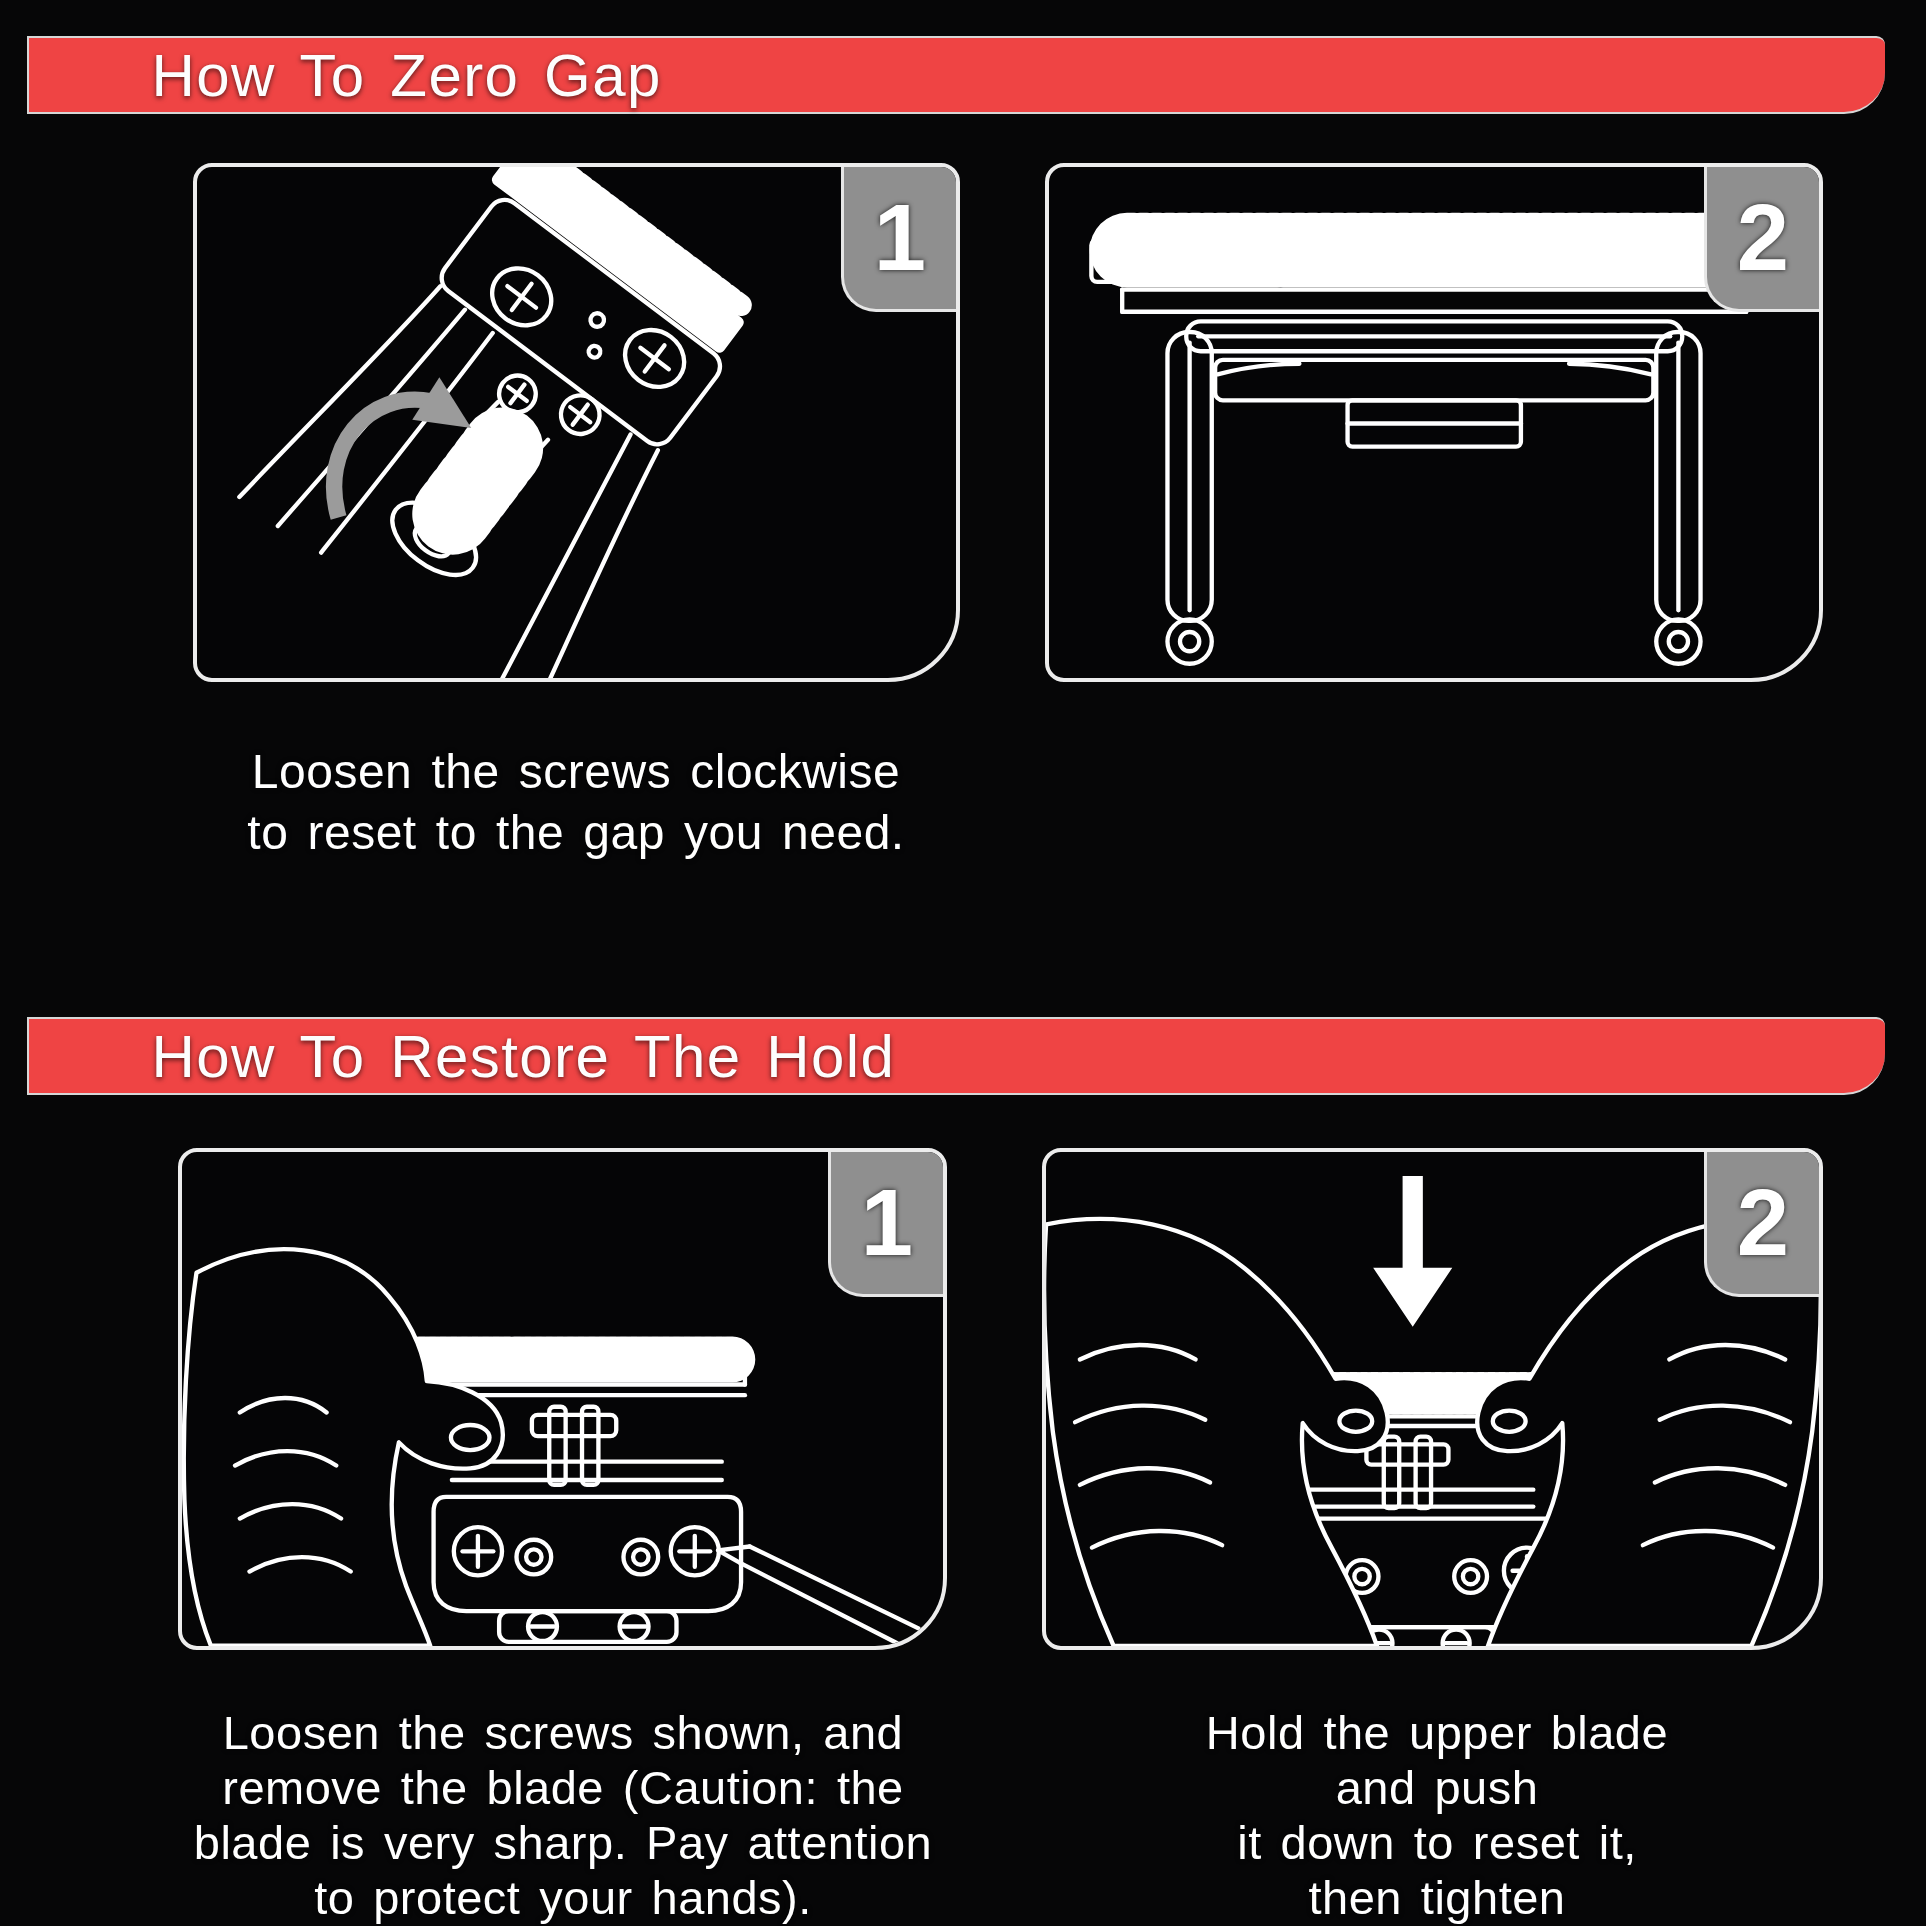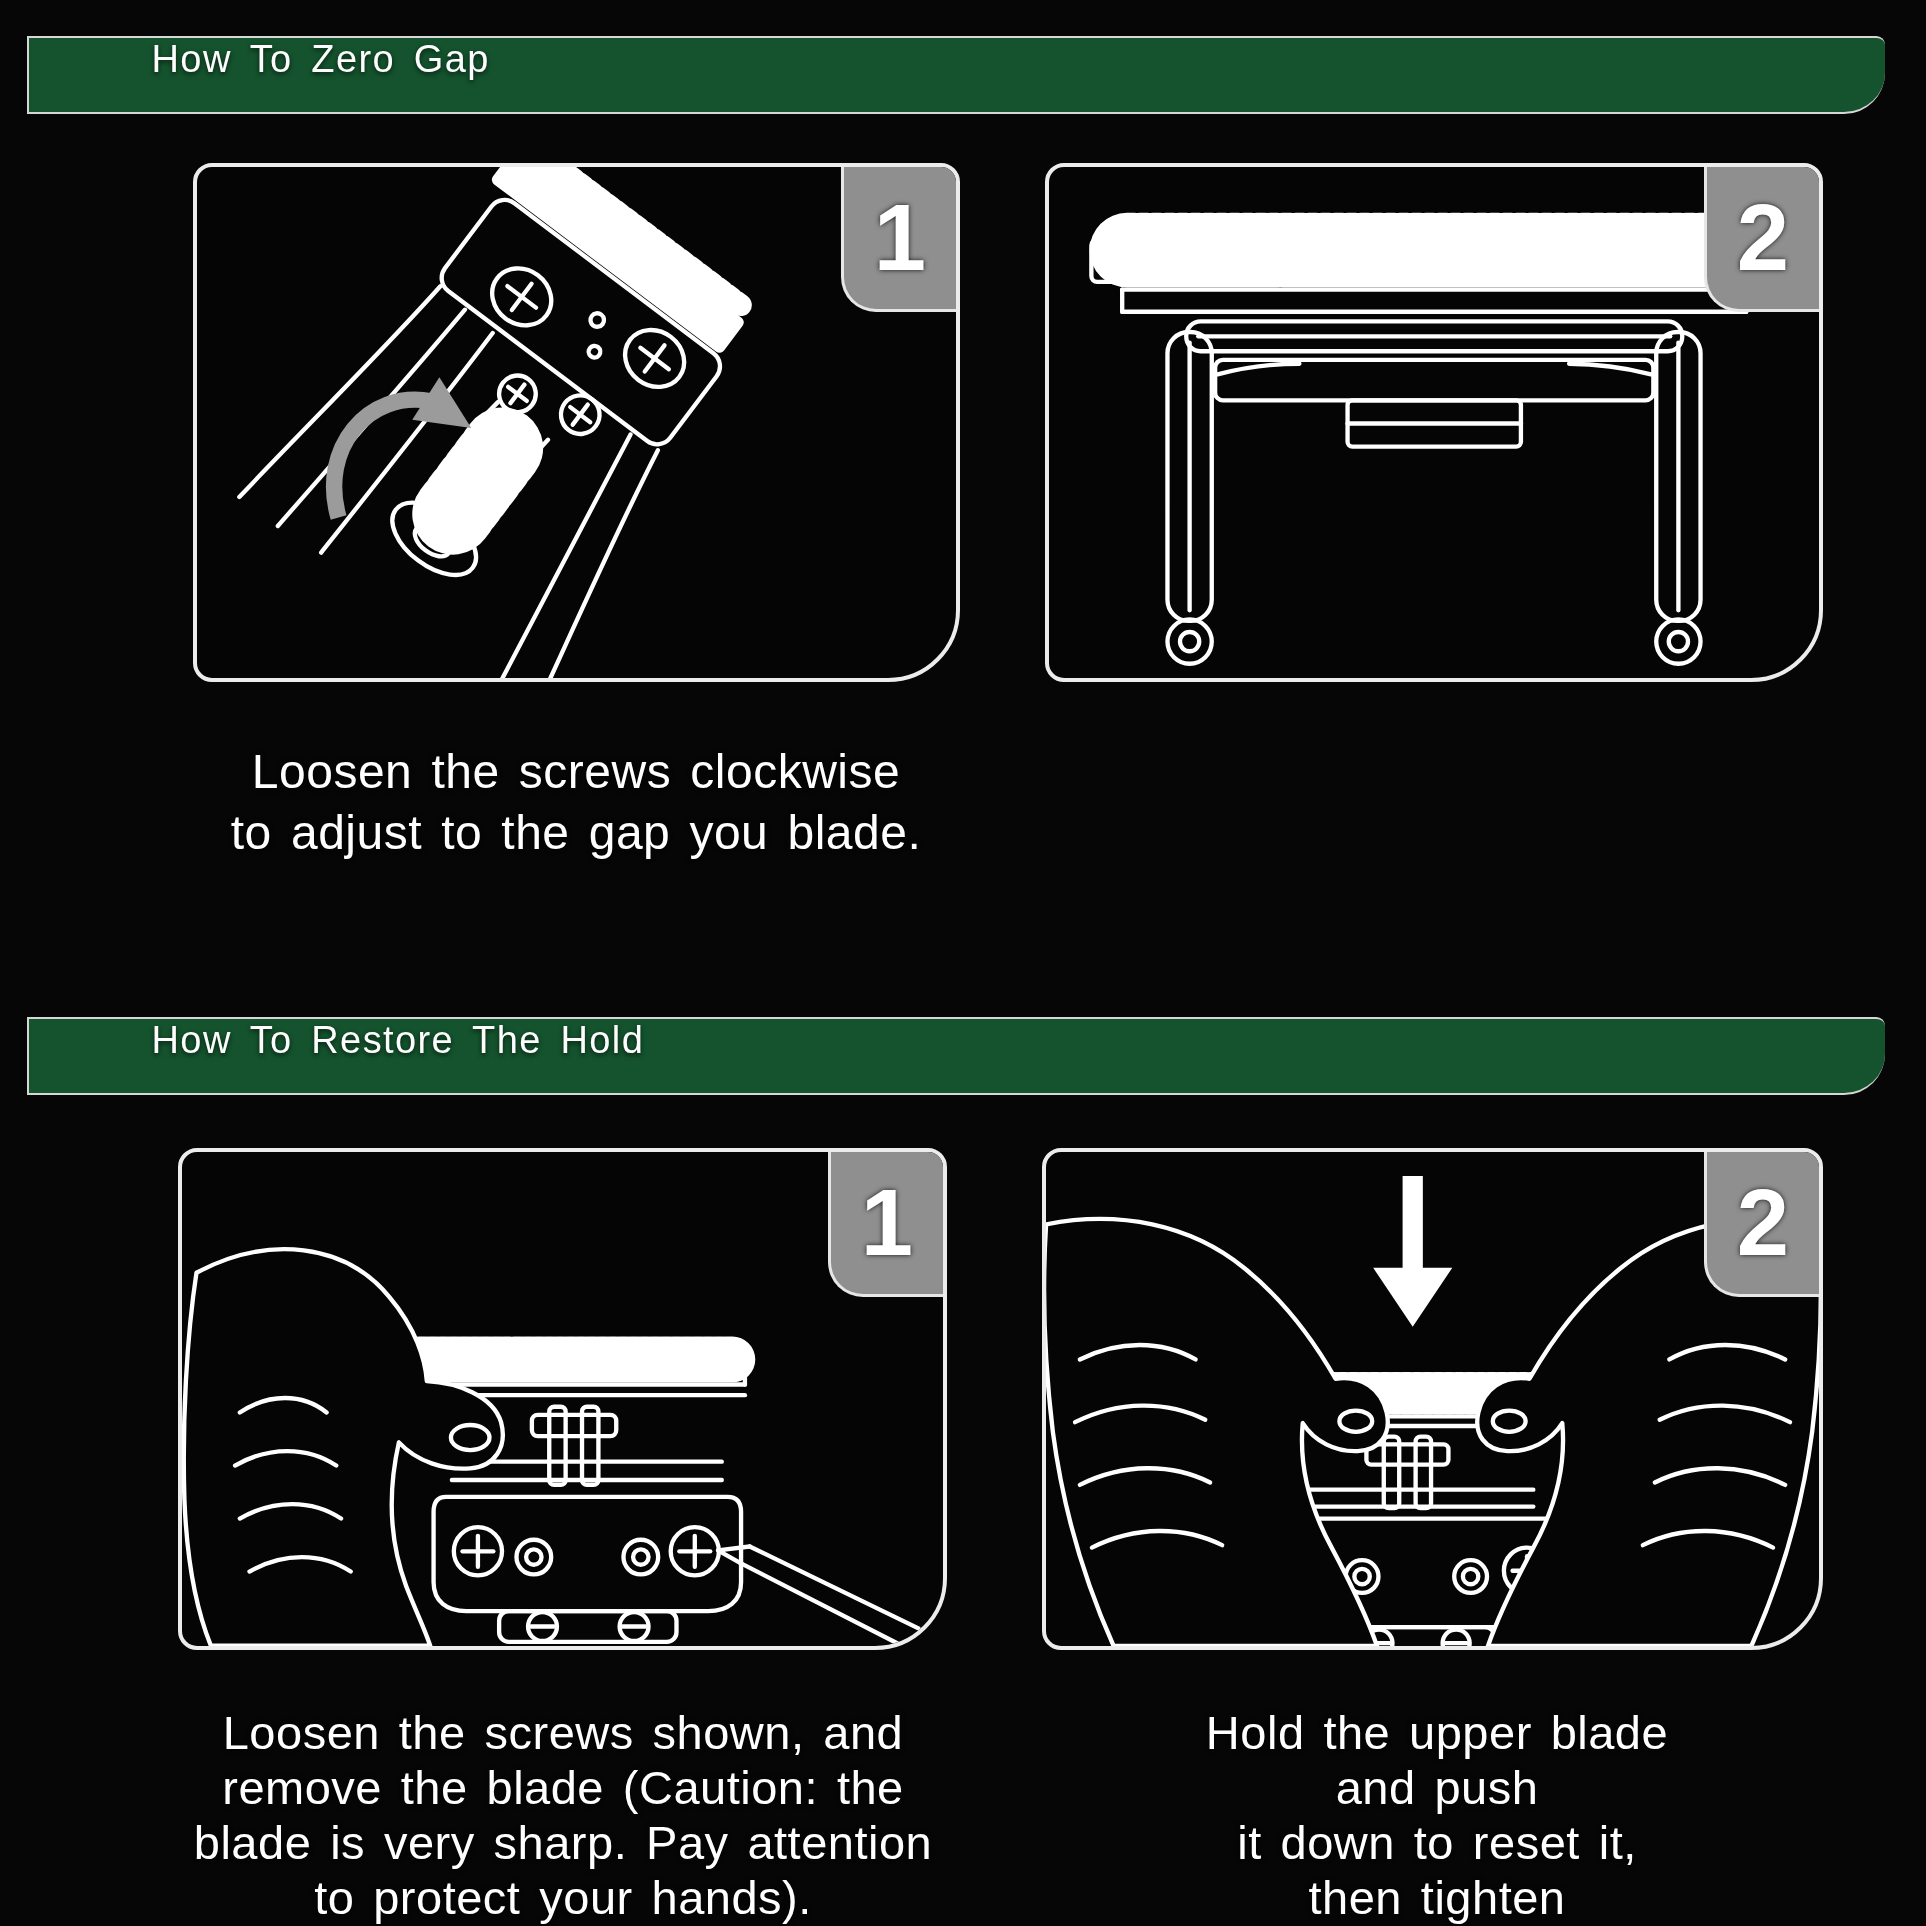--- a/index.html
+++ b/index.html
@@ -1,22 +1,22 @@
 <!DOCTYPE html>
 <html style="font-size:7.7px"><head>
 <meta charset="utf-8">
 <style>
   html,body{margin:0;padding:0;background:#000;}
   .page{position:relative;width:1926px;height:1926px;background:#060607;
         font-family:"Liberation Sans",sans-serif;overflow:hidden;}
   .header-bar{position:absolute;left:26.5px;width:1858px;height:78px;
-        background:#14532d;border:2.4px solid #d6d6d6;border-right:none;
+        background:#ef4444;border:2.4px solid #d6d6d6;border-right:none;
         border-radius:0 8.7px 41px 0;box-sizing:border-box;
-        display:flex;padding-left:123px;
-        color:#fdfdfd;font-size:38px;letter-spacing:1.4px;word-spacing:6.7px;
+        display:flex;align-items:center;padding-left:123px;
+        color:#fdfdfd;font-size:60px;letter-spacing:1.4px;word-spacing:6.7px;
         text-shadow:0 1.9px 4.8px rgba(0,0,0,0.65);}
   #header1{top:36px;}
   #header2{top:1017px;}
   .panel{position:absolute;background:#050506;border:4.3px solid #ececec;
         border-radius:19px 19px 72px 19px;box-sizing:border-box;overflow:hidden;}
   #panel1{left:193px;top:163px;width:767px;height:519px;}
   #panel2{left:1045px;top:163px;width:778px;height:519px;}
   #panel3{left:178px;top:1148px;width:769px;height:502px;}
   #panel4{left:1042px;top:1148px;width:781px;height:502px;}
   .illustration{position:absolute;left:0;top:0;width:100%;height:100%;display:block;}
@@ -118,21 +118,21 @@
           <circle cx="1307" cy="985" r="20"></circle>
         <path d="M350 430 C 420 412 470 408 520 408 M1250 430 C 1180 412 1130 408 1080 408"></path>
       </g>
     </svg>
     <div class="badge">
       <span class="num">2</span>
     </div>
   </div>
 
   <div class="caption" id="cap1">Loosen the screws clockwise
-to adjust to the gap you blade.</div>
+to reset to the gap you need.</div>
 
   <div class="header-bar" id="header2">
     <span>How To Restore The Hold</span>
   </div>
 
   <div class="panel" id="panel3">
     <svg class="illustration" viewBox="0 0 1579 1024">
       <g class="ln">
 
         <line x1="492" y1="430" x2="1148" y2="430" stroke-width="95" stroke-dasharray="12 10"></line>

